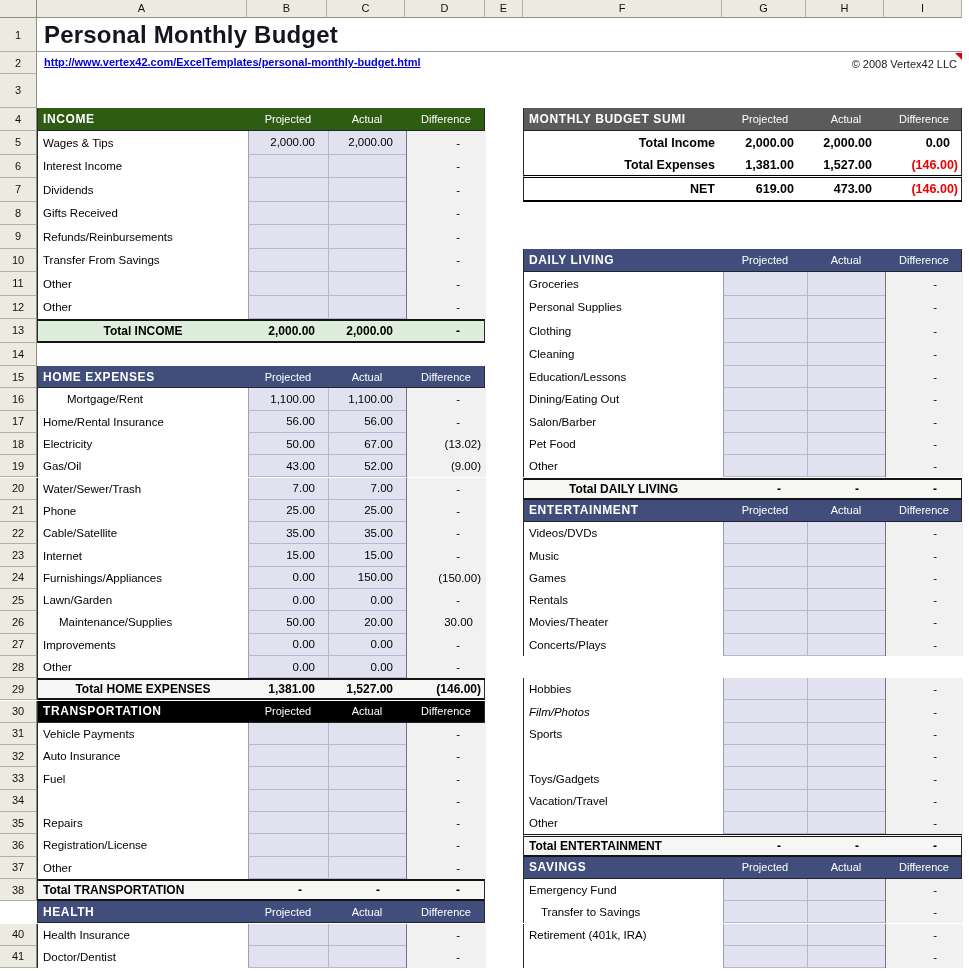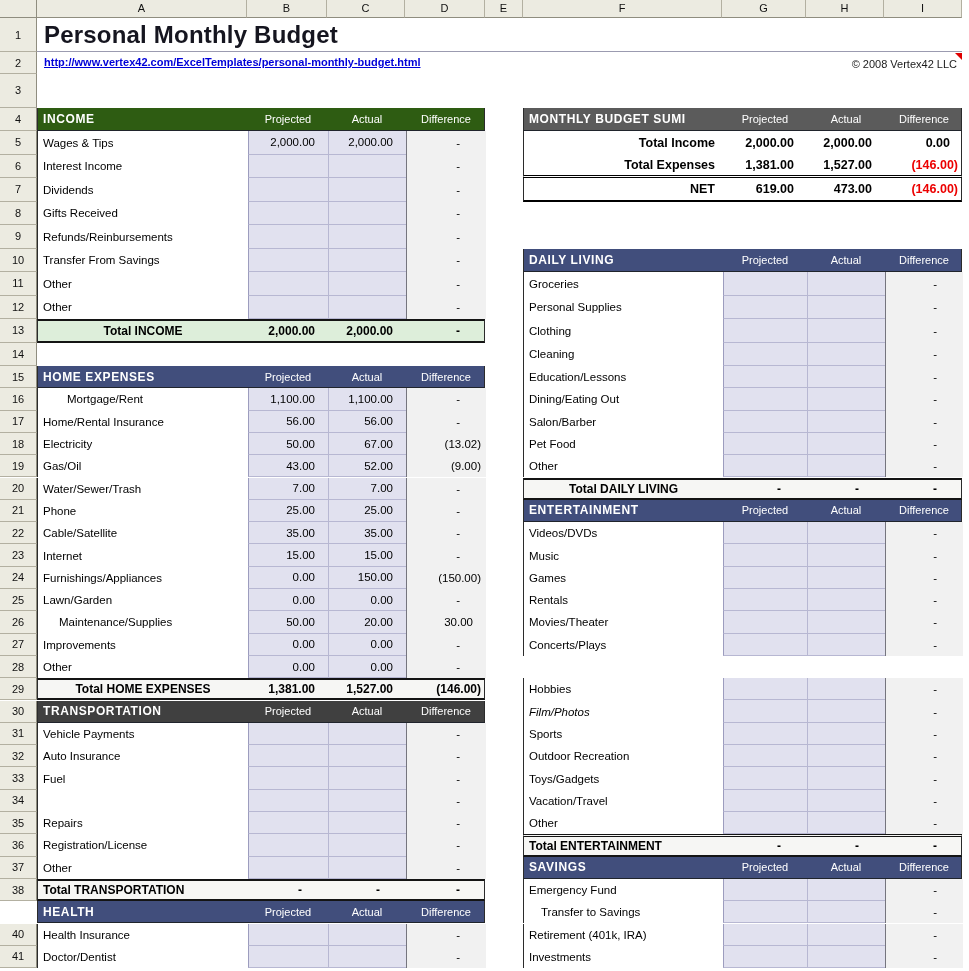--- a/index.html
+++ b/index.html
@@ -268,21 +268,21 @@
           <div class="cell num lv first pos" style="left: 210px; width: 80px;">0.00</div>
           <div class="cell num lv pos" style="left: 290px; width: 78px;">0.00</div>
           <div class="cell num dif dash" style="left: 368px; width: 80px;">-</div>
         </div>
         <div class="srow total" style="left: 0px; width: 448px; top: 660.2px; height: 22.3px;">
           <div class="cell lab center" style="left: 0px; width: 210px;">Total HOME EXPENSES</div>
           <div class="cell num pos" style="left: 210px; width: 80px;">1,381.00</div>
           <div class="cell num pos" style="left: 290px; width: 78px;">1,527.00</div>
           <div class="cell num neg" style="left: 368px; width: 80px;">(146.00)</div>
         </div>
-        <div class="srow sechead theme-navy" style="left: 0px; width: 448px; top: 682.5px; height: 22.3px; background: #404040;">
+        <div class="srow sechead theme-navy" style="left: 0px; width: 448px; top: 682.5px; height: 22.3px; background: #000000;">
           <div class="stitle">TRANSPORTATION</div>
           <div class="scol" style="left: 210px; width: 80px;">Projected</div>
           <div class="scol" style="left: 290px; width: 78px;">Actual</div>
           <div class="scol" style="left: 368px; width: 80px;">Difference</div>
         </div>
         <div class="srow" style="left: 0px; width: 448px; top: 704.8px; height: 22.3px;">
           <div class="cell lab" style="left: 0px; width: 210px;">Vehicle Payments</div>
           <div class="cell num lv first pos" style="left: 210px; width: 80px;"></div>
           <div class="cell num lv pos" style="left: 290px; width: 78px;"></div>
           <div class="cell num dif dash" style="left: 368px; width: 80px;">-</div>
@@ -472,21 +472,20 @@
           <div class="cell num lv pos" style="left: 283px; width: 78px;"></div>
           <div class="cell num dif dash" style="left: 361px; width: 78px;">-</div>
         </div>
         <div class="srow" style="left: 486px; width: 439px; top: 704.8px; height: 22.3px;">
           <div class="cell lab" style="left: 0px; width: 199px;">Sports</div>
           <div class="cell num lv first pos" style="left: 199px; width: 84px;"></div>
           <div class="cell num lv pos" style="left: 283px; width: 78px;"></div>
           <div class="cell num dif dash" style="left: 361px; width: 78px;">-</div>
         </div>
         <div class="srow" style="left: 486px; width: 439px; top: 727.1px; height: 22.3px;">
-          <div class="cell lab" style="left: 0px; width: 199px;">Outdoor Recreation</div>
           <div class="cell num lv first pos" style="left: 199px; width: 84px;"></div>
           <div class="cell num lv pos" style="left: 283px; width: 78px;"></div>
           <div class="cell num dif dash" style="left: 361px; width: 78px;">-</div>
         </div>
         <div class="srow" style="left: 486px; width: 439px; top: 749.4px; height: 22.3px;">
           <div class="cell lab" style="left: 0px; width: 199px;">Toys/Gadgets</div>
           <div class="cell num lv first pos" style="left: 199px; width: 84px;"></div>
           <div class="cell num lv pos" style="left: 283px; width: 78px;"></div>
           <div class="cell num dif dash" style="left: 361px; width: 78px;">-</div>
         </div>
@@ -526,21 +525,20 @@
           <div class="cell num lv pos" style="left: 283px; width: 78px;"></div>
           <div class="cell num dif dash" style="left: 361px; width: 78px;">-</div>
         </div>
         <div class="srow" style="left: 486px; width: 439px; top: 905.5px; height: 22.3px;">
           <div class="cell lab" style="left: 0px; width: 199px;">Retirement (401k, IRA)</div>
           <div class="cell num lv first pos" style="left: 199px; width: 84px;"></div>
           <div class="cell num lv pos" style="left: 283px; width: 78px;"></div>
           <div class="cell num dif dash" style="left: 361px; width: 78px;">-</div>
         </div>
         <div class="srow" style="left: 486px; width: 439px; top: 927.8px; height: 22.3px;">
-          <div class="cell lab" style="left: 0px; width: 199px;">Investments</div>
           <div class="cell num lv first pos" style="left: 199px; width: 84px;"></div>
           <div class="cell num lv pos" style="left: 283px; width: 78px;"></div>
           <div class="cell num dif dash" style="left: 361px; width: 78px;">-</div>
         </div>
         <div class="srow sechead theme-gray" style="left: 486px; width: 439px; top: 89.5px; height: 23.5px; background: rgb(91, 91, 91);">
           <div class="stitle">MONTHLY BUDGET SUMI</div>
           <div class="scol" style="left: 199px; width: 84px;">Projected</div>
           <div class="scol" style="left: 283px; width: 78px;">Actual</div>
           <div class="scol" style="left: 361px; width: 78px;">Difference</div>
         </div>

